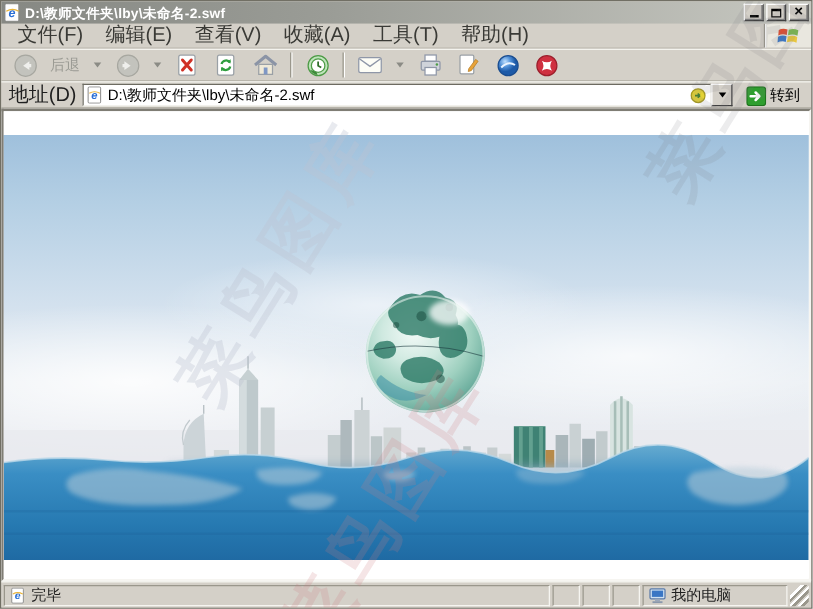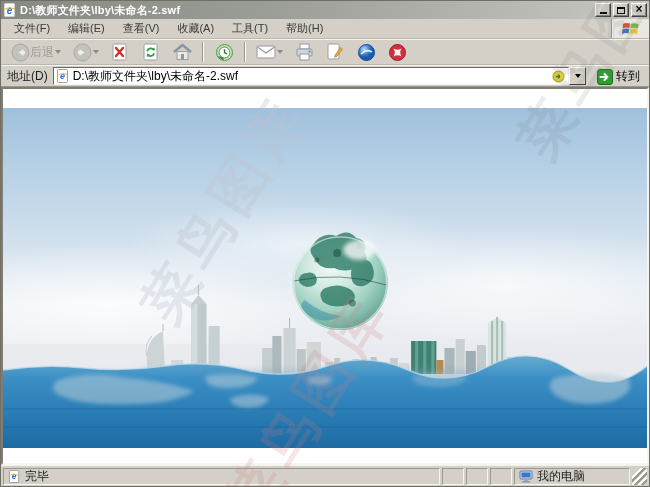--- a/index.html
+++ b/index.html
@@ -27,44 +27,44 @@
   }
   .glyph-min { width:7px; height:2px; background:#000; margin-top:6px; }
   .glyph-max { width:8px; height:7px; border:1px solid #000; border-top:2px solid #000; }
   .glyph-x { font-size:12px; margin-top:-2px; }
   
   .menubar {
     height:20px; display:flex; align-items:stretch; background:#d4d0c8;
     border-bottom:1px solid #b9b6ac;
   }
   .menu-items { display:flex; align-items:center; flex:1; padding-left:4px; }
-  .menu-item { font-size:11px; color:#3a3a36; padding:0 9px; cursor:default; white-space:nowrap; }
+  .menu-item { font-size:16px; color:#3a3a36; padding:0 9px; cursor:default; white-space:nowrap; }
   .throbber {
     width:38px; display:flex; align-items:center; justify-content:center;
     border-left:1px solid #9a978c; box-shadow:inset 1px 0 0 #fff; background:#e9e7df;
   }
   
   .toolbar {
     height:26px; display:flex; align-items:center; padding:0 4px; gap:1px;
     border-top:1px solid #f4f3ee; border-bottom:1px solid #b9b6ac; background:#d4d0c8;
   }
   .tbtn {
-    display:flex; align-items:center; gap:0; padding:1px 4px; height:22px;
+    display:flex; align-items:center; gap:10px; padding:1px 4px; height:22px;
     font-size:12px; color:#1f1f1f; cursor:pointer; border:1px solid transparent; white-space:nowrap;
   }
   .tbtn.disabled { color:#9b9b94; }
   .caret { width:0; height:0; border-left:3px solid transparent; border-right:3px solid transparent; border-top:4px solid #8b8b85; margin-left:1px; }
   .tsep { width:2px; height:20px; border-left:1px solid #9a978c; border-right:1px solid #fff; margin:0 4px; }
   .ticon { display:inline-flex; width:20px; height:20px; align-items:center; justify-content:center; }
   
   .addressbar {
     height:22px; display:flex; align-items:center; padding:0 4px 0 6px;
     border-top:1px solid #f4f3ee; border-bottom:1px solid #9a978c; background:#d4d0c8;
   }
-  .addr-label { font-size:12px; color:#1f1f1f; margin-right:5px; white-space:nowrap; }
+  .addr-label { font-size:16px; color:#1f1f1f; margin-right:5px; white-space:nowrap; }
   .addr-field {
     flex:1; height:18px; background:#fff; display:flex; align-items:center;
     border:1px solid; border-color:#6d6b61 #f2f1ec #f2f1ec #6d6b61; padding:0 2px; min-width:0;
   }
   .addr-field .doc-ico { width:14px; height:14px; margin-right:3px; flex:0 0 auto; }
   .addr-text { font-size:12px; color:#000; white-space:nowrap; overflow:hidden; flex:1; }
   .addr-flash { width:13px; height:13px; flex:0 0 auto; margin-right:1px; }
   .combo-btn {
     width:17px; height:18px; background:#d4d0c8; display:flex; align-items:center; justify-content:center;
     border:1px solid; border-color:#fff #404040 #404040 #fff; cursor:pointer;

